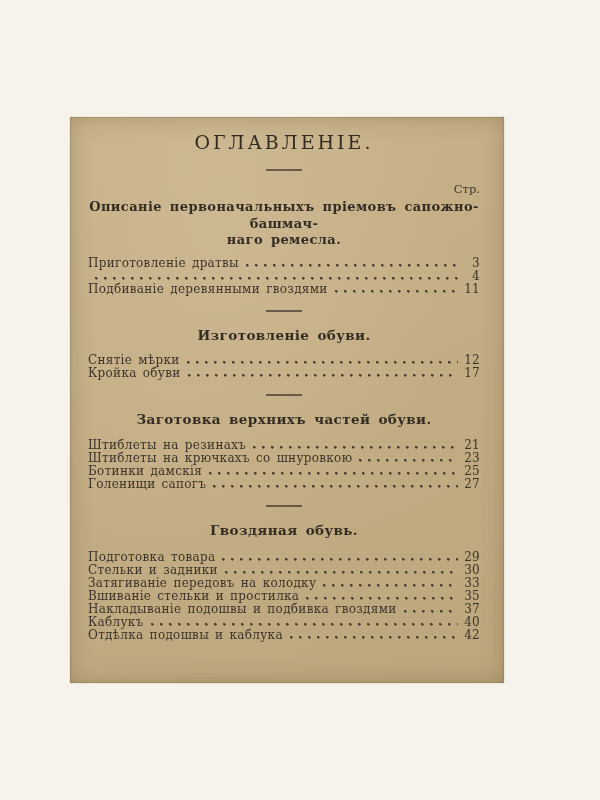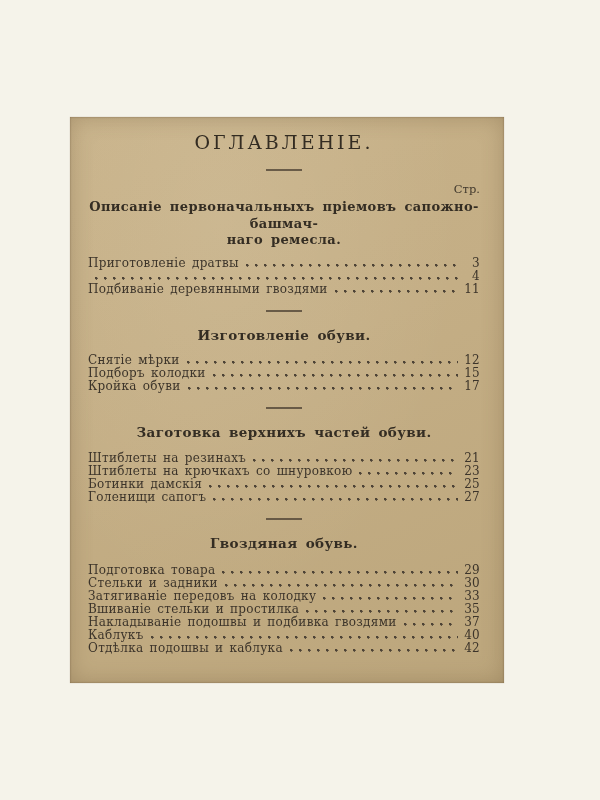--- a/index.html
+++ b/index.html
@@ -132,25 +132,20 @@
 
   <div class="section">
     <div class="section-heading">Изготовленіе обуви.</div>
     <div class="entries">
       <div class="entry">
         <span class="entry-label">Снятіе мѣрки</span>
         <span class="leader"></span>
         <span class="entry-page">12</span>
       </div>
       <div class="entry">
-        <span class="entry-label">Подборъ колодки</span>
-        <span class="leader"></span>
-        <span class="entry-page">15</span>
-      </div>
-      <div class="entry">
         <span class="entry-label">Кройка обуви</span>
         <span class="leader"></span>
         <span class="entry-page">17</span>
       </div>
     </div>
   </div>
 
   <div class="rule rule-section"></div>
 
   <div class="section">

